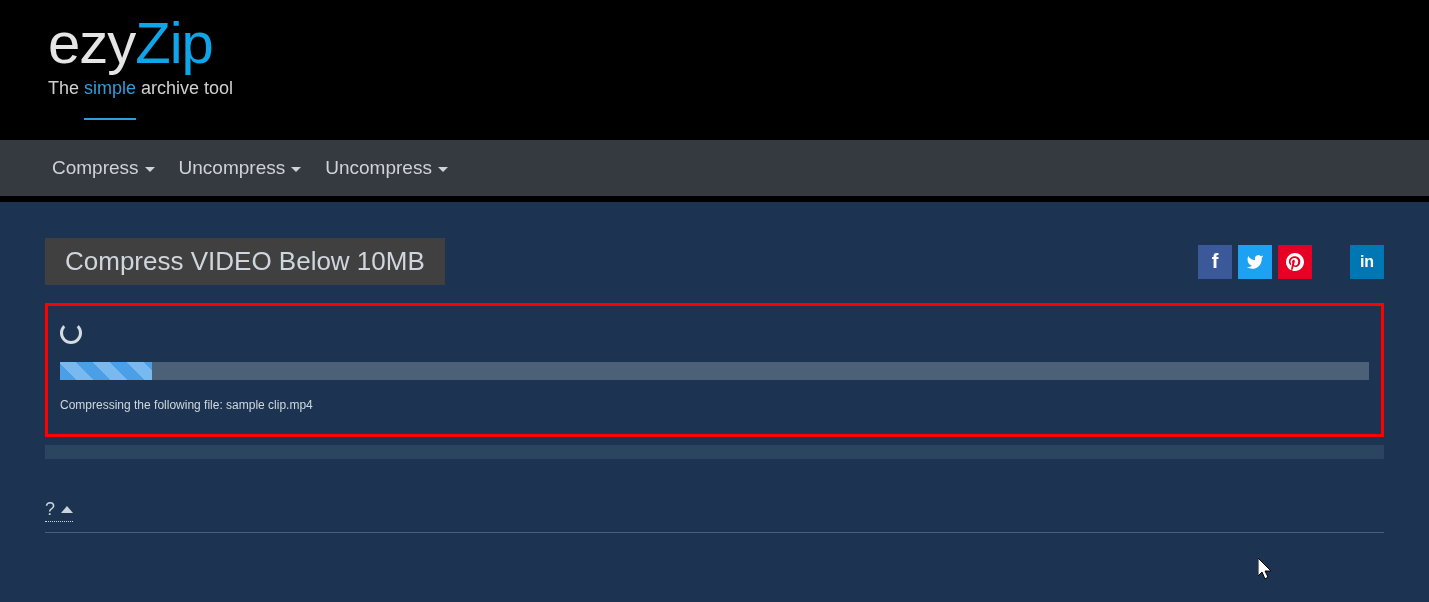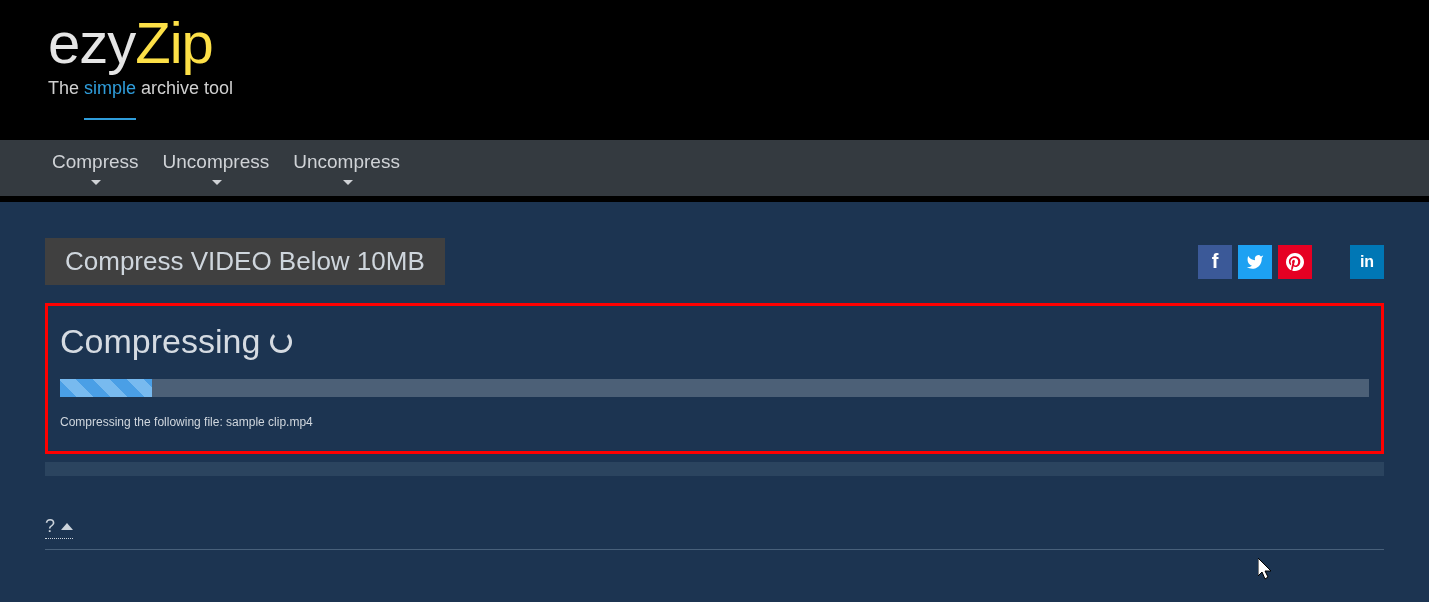--- a/index.html
+++ b/index.html
@@ -12,21 +12,21 @@
     position: relative;
   }
   .top-black {
     background: #000;
     height: 138px;
     padding: 14px 0 0 48px;
   }
   .logo-wrap { display: flex; flex-direction: column; }
   .logo-main { font-size: 58px; font-weight: 300; line-height: 1; letter-spacing: -1px;}
   .logo-ezy { color: #e5e5e5; }
-  .logo-zip { color: #fde047; }
+  .logo-zip { color: #0ea5e9; }
   .logo-tag { color: #d0d0d0; font-size: 18px; font-weight: 300; margin-top: 6px; }
   .logo-simple { color: #2f9ddb; border-bottom: 2px solid #2f9ddb; padding-bottom: 19px; display:inline-block;}
   .logo-simple-wrap { position: relative; display:inline-block;}
   .navbar {
     background: #343a40;
     height: 56px;
     display: flex;
     align-items: center;
     padding: 0 48px;
     gap: 16px;
@@ -36,21 +36,20 @@
   }
   .nav-item {
     color: #cfd2d6;
     font-size: 19px;
     font-weight: 400;
     display: inline-flex;
     align-items: center;
     gap: 4px;
     cursor: pointer;
     padding: 6px 4px;
-    flex-direction: column;
   }
   .caret {
     width: 0; height: 0;
     border-left: 5px solid transparent;
     border-right: 5px solid transparent;
     border-top: 5px solid #cfd2d6;
     margin-left: 2px;
     margin-top: 3px;
   }
   .content {
@@ -210,21 +209,20 @@
           </svg>
       </div>
       <div class="social li">
         <span style="font-weight:bold;font-size:16px">in</span>
       </div>
     </div>
   </div>
 
   <div class="highlight-panel">
     <div class="compressing-head">
-      <span>Compressing</span>
       <span class="spinner"></span>
     </div>
     <div class="progress-track">
       <div class="progress-fill" style="width: 7%;"></div>
     </div>
     <div class="status-text">Compressing the following file: sample clip.mp4</div>
   </div>
 
   <div class="thin-bar"></div>
 

